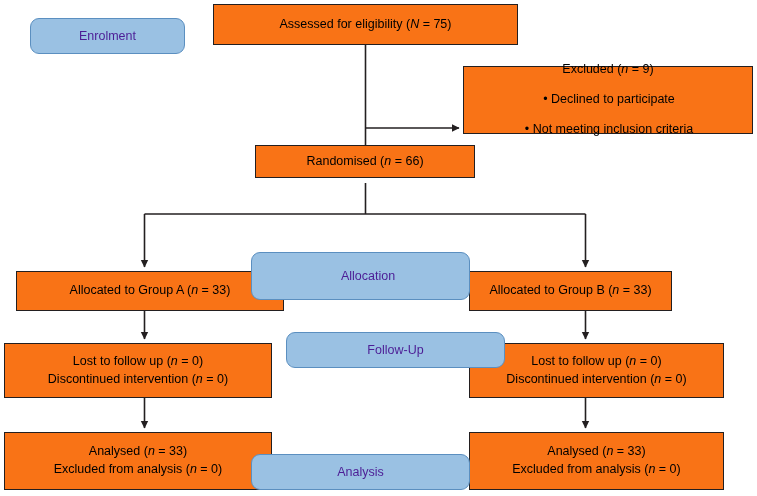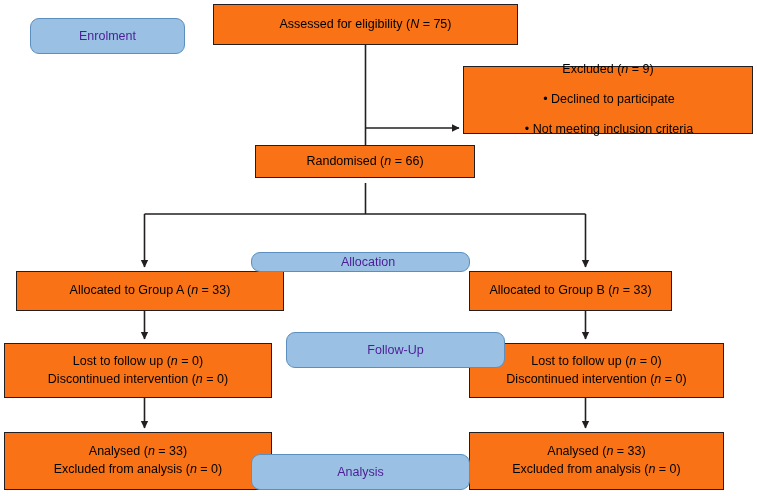--- a/index.html
+++ b/index.html
@@ -118,21 +118,21 @@
   </div>
 
   <div class="box" style="left:16px; top:271px; width:268px; height:40px;">
     <span class="line"><span>Allocated to Group A (</span><span class="it">n</span><span> = 33)</span></span>
   </div>
 
   <div class="box" style="left:469px; top:271px; width:203px; height:40px;">
     <span class="line"><span>Allocated to Group B (</span><span class="it">n</span><span> = 33)</span></span>
   </div>
 
-  <div class="stage" style="left:251px; top:252px; width:219px; height:20px;padding-left:15px;">
+  <div class="stage" style="left:251px; top:252px; width:219px; height:48px;padding-left:15px;">
     <span>Allocation</span>
   </div>
 
   <div class="box" style="left:4px; top:343px; width:268px; height:55px;">
     <span class="line"><span>Lost to follow up (</span><span class="it">n</span><span> = 0)</span></span>
     <span class="line"><span>Discontinued intervention (</span><span class="it">n</span><span> = 0)</span></span>
   </div>
 
   <div class="box" style="left:469px; top:343px; width:255px; height:55px;">
     <span class="line"><span>Lost to follow up (</span><span class="it">n</span><span> = 0)</span></span>

